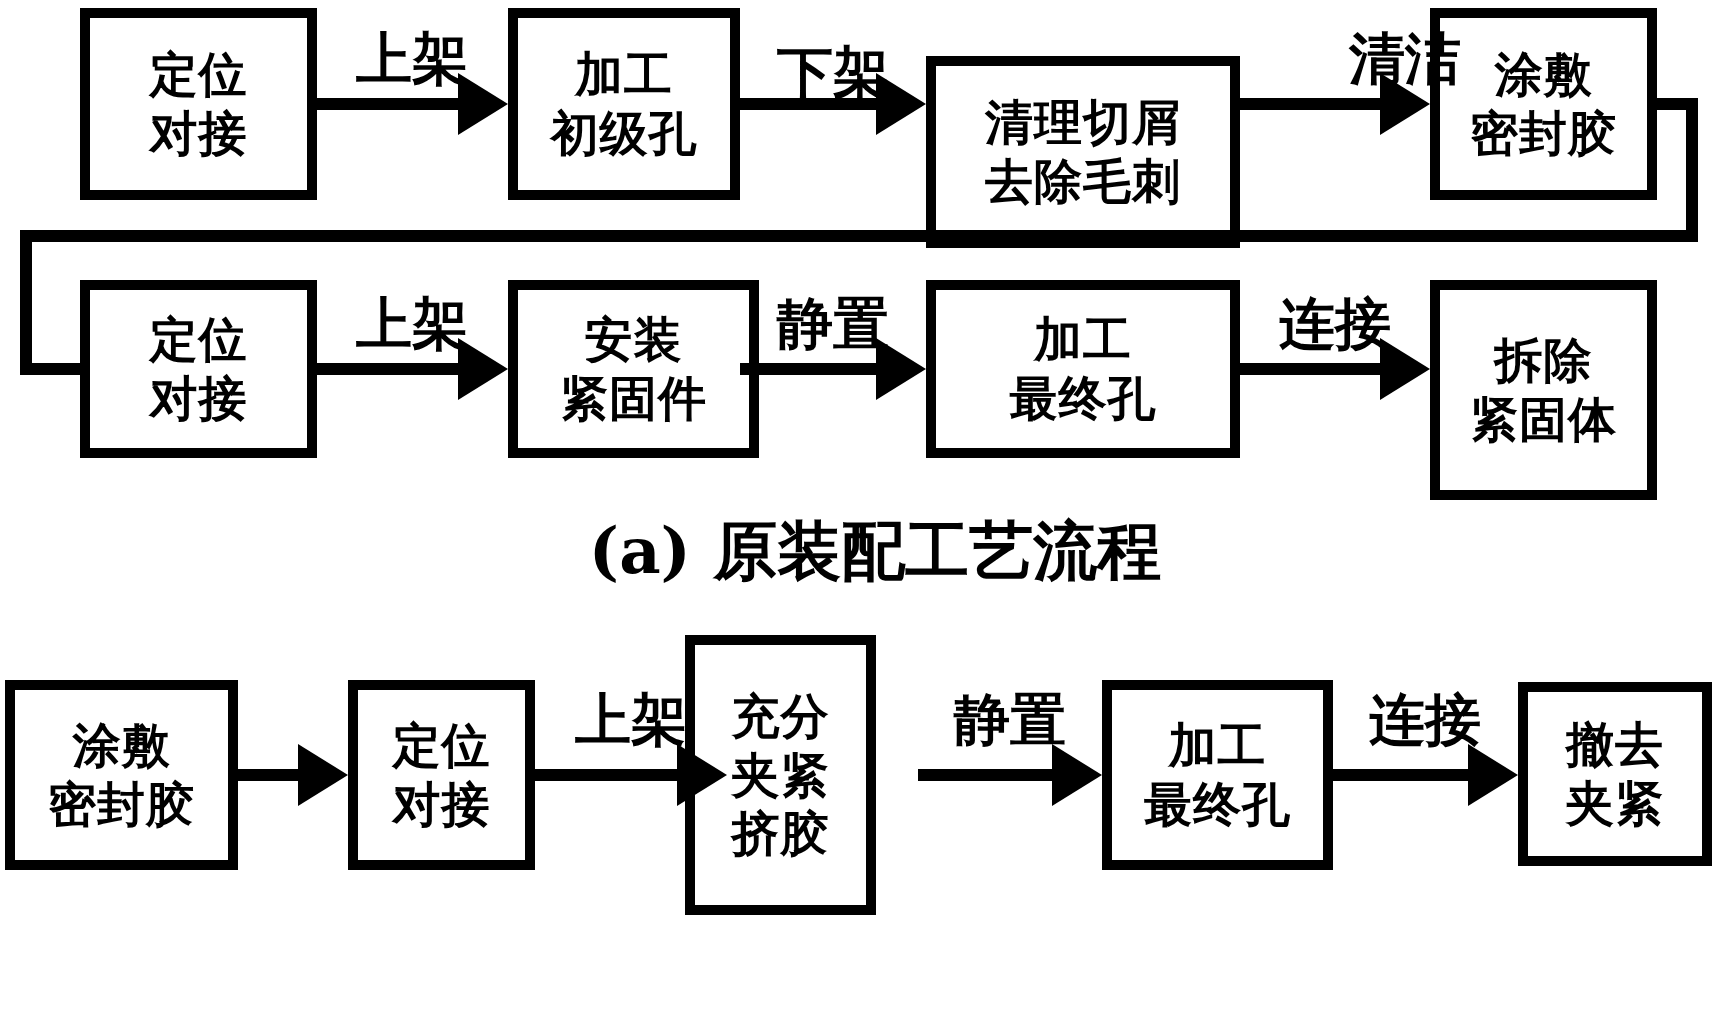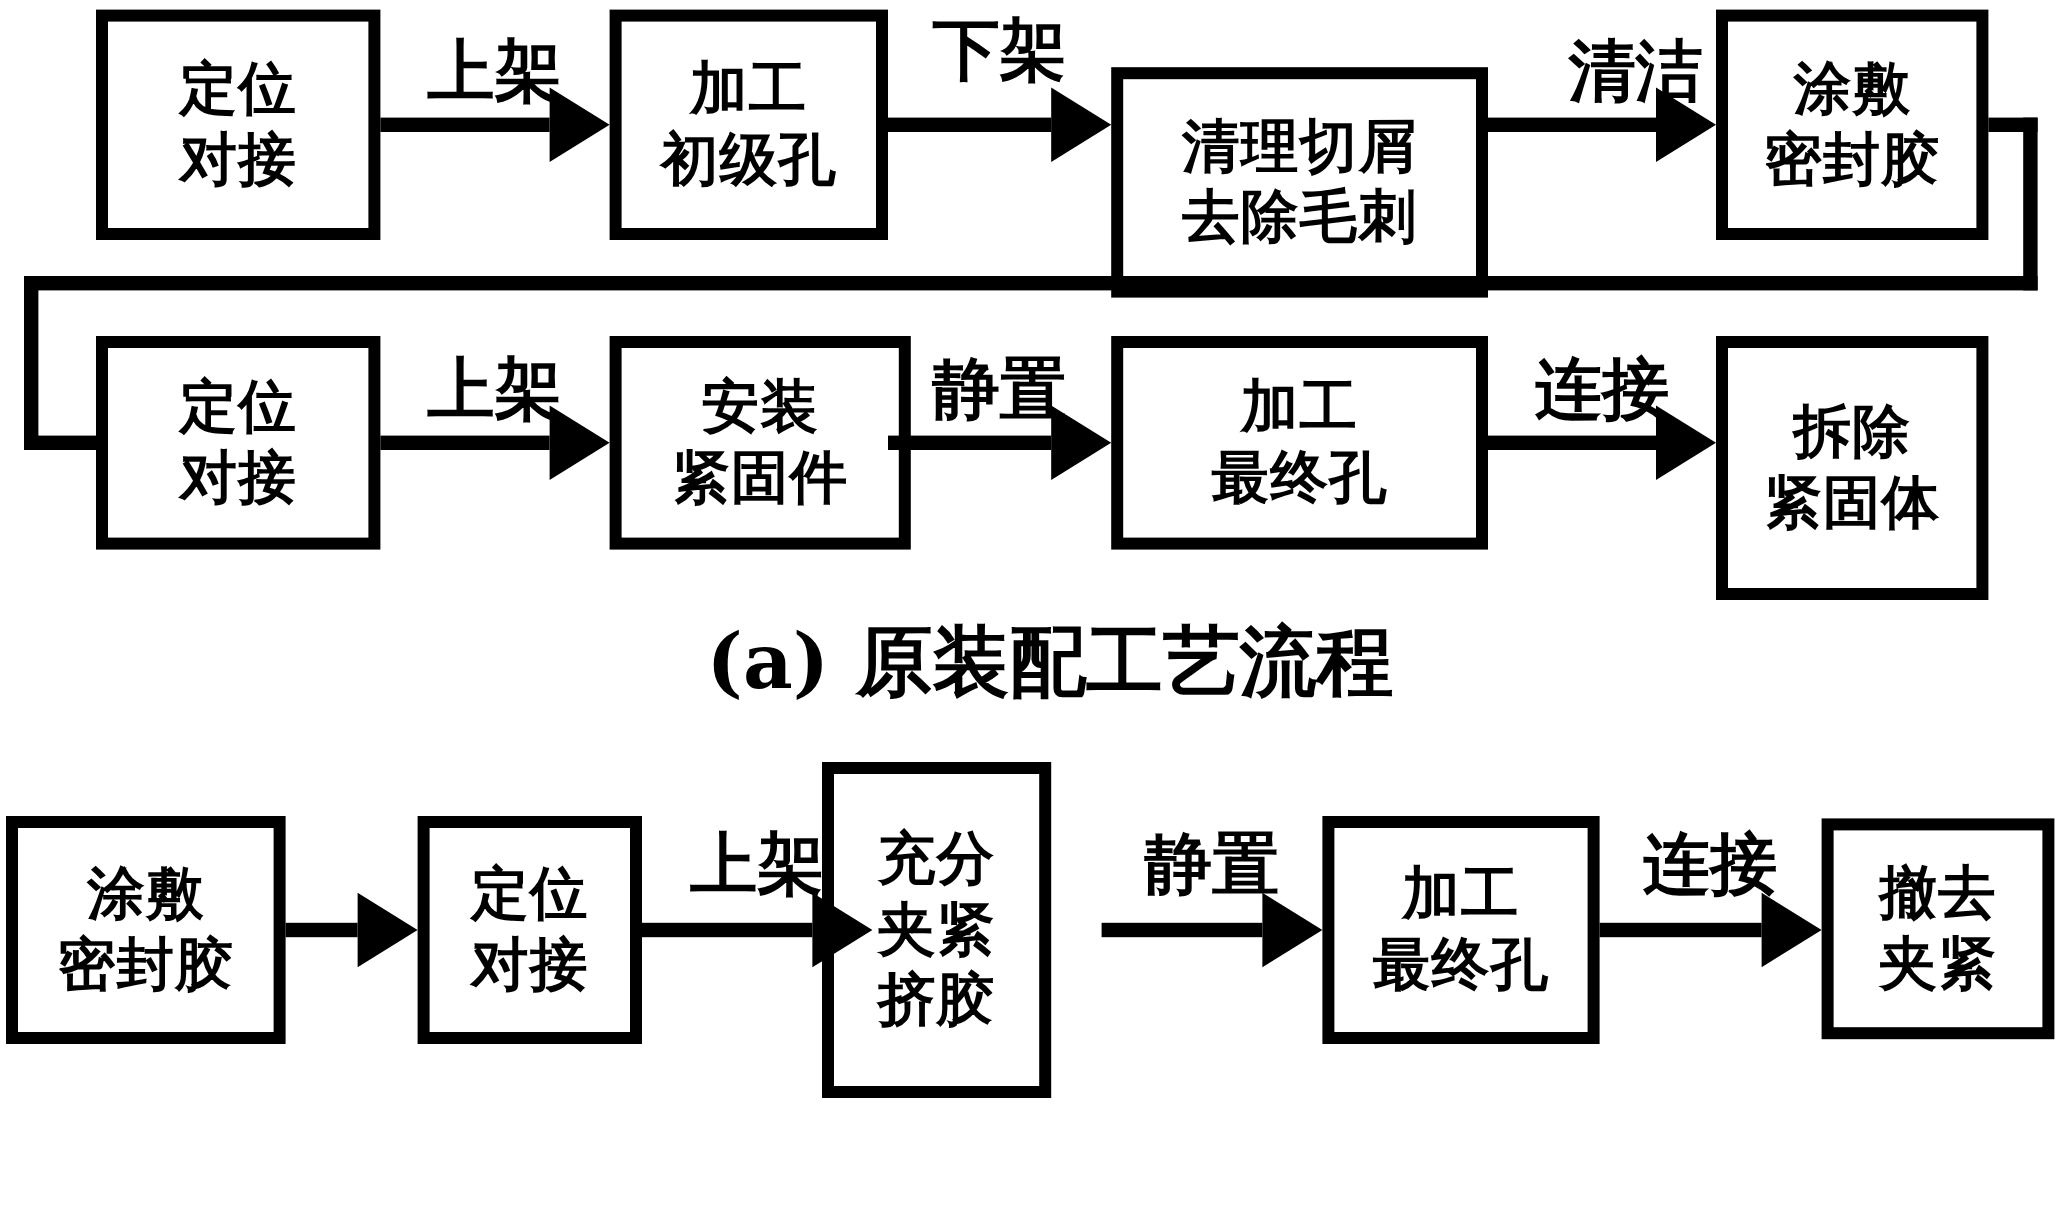--- a/index.html
+++ b/index.html
@@ -84,25 +84,25 @@
     <span class="box-label">涂敷
 密封胶</span>
   </div>
 
   <div class="abar" style="left:317px; top:98px; width:141px;"></div>
   <div class="ahead" style="left:458px; top:73px;"></div>
   <span class="alabel" style="left:412px; top:22px;">上架</span>
 
   <div class="abar" style="left:740px; top:98px; width:136px;"></div>
   <div class="ahead" style="left:876px; top:73px;"></div>
-  <span class="alabel" style="left:833px; top:5px;">下架</span>
+  <span class="alabel" style="left:833px; top:36px;">下架</span>
 
   <div class="abar" style="left:1240px; top:98px; width:140px;"></div>
   <div class="ahead" style="left:1380px; top:73px;"></div>
-  <span class="alabel" style="left:1363px; top:22px;">清洁</span>
+  <span class="alabel" style="left:1405px; top:22px;">清洁</span>
 
   <div class="seg" style="left:1657px; top:98px; width:41px; height:12px;"></div>
   <div class="seg" style="left:1686px; top:98px; width:12px; height:144px;"></div>
   <div class="seg" style="left:20px; top:230px; width:1678px; height:12px;"></div>
   <div class="seg" style="left:20px; top:230px; width:12px; height:145px;"></div>
   <div class="seg" style="left:20px; top:363px; width:60px; height:12px;"></div>
 
   <div class="pbox" style="left:80px; top:280px; width:237px; height:178px;">
     <span class="box-label">定位
 对接</span>

